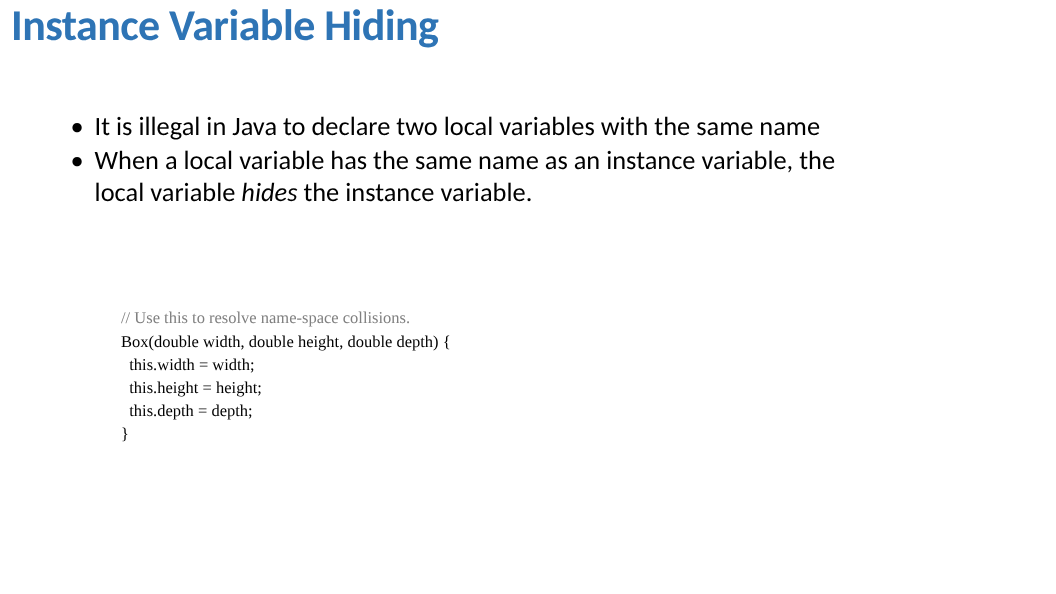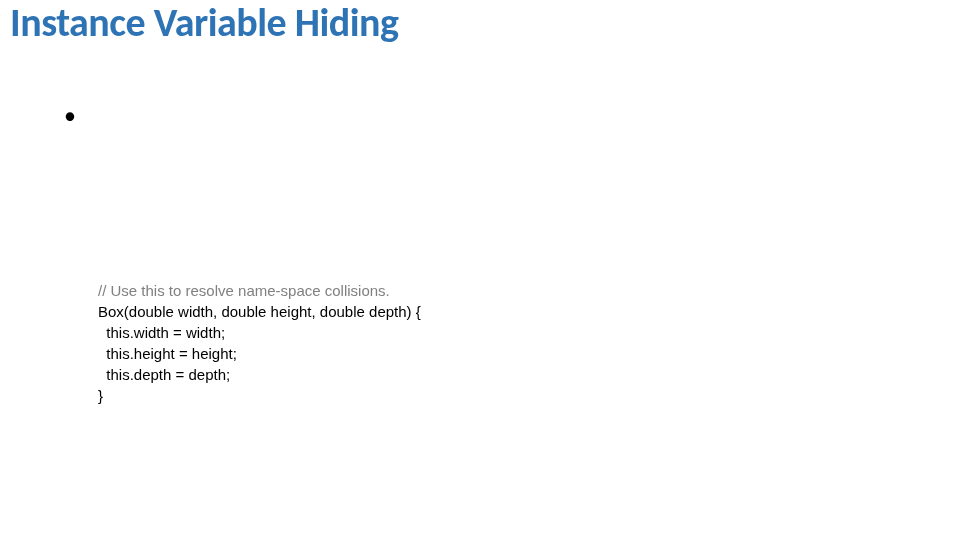--- a/index.html
+++ b/index.html
@@ -53,42 +53,46 @@
     left: 2px;
     top: 0;
     color: #000000;
     font-size: 24px;
   }
   .ital {
     font-style: italic;
   }
   .code-block {
     position: absolute;
-    left: 98px;
+    left: 110px;
     top: 280px;
-    font-family: Liberation Sans, sans-serif;
+    font-family: Liberation Serif, serif;
     font-size: 15px;
     line-height: 1.4;
     color: #000000;
     white-space: pre;
   }
   .code-block .comment {
     color: #808080;
   }
 </style>
 </head>
 <body>
 <div class="slide">
 
   <div class="title">Instance Variable Hiding</div>
 
   <div class="body">
     <ul>
       <li>
-        <br>
+        <span>It is illegal in Java to declare two local variables with the same name</span><br>
+      </li>
+      <li>
+        <span>When a local variable has the same name as an instance variable, the</span><br>
+        <span>local variable </span><span class="ital">hides</span><span> the instance variable.</span>
       </li>
     </ul>
   </div>
 
   <div class="code-block"><span class="comment">// Use this to resolve name-space collisions.</span>
 <span>Box(double width, double height, double depth) {</span>
 <span>  this.width = width;</span>
 <span>  this.height = height;</span>
 <span>  this.depth = depth;</span>
 <span>}</span></div>

